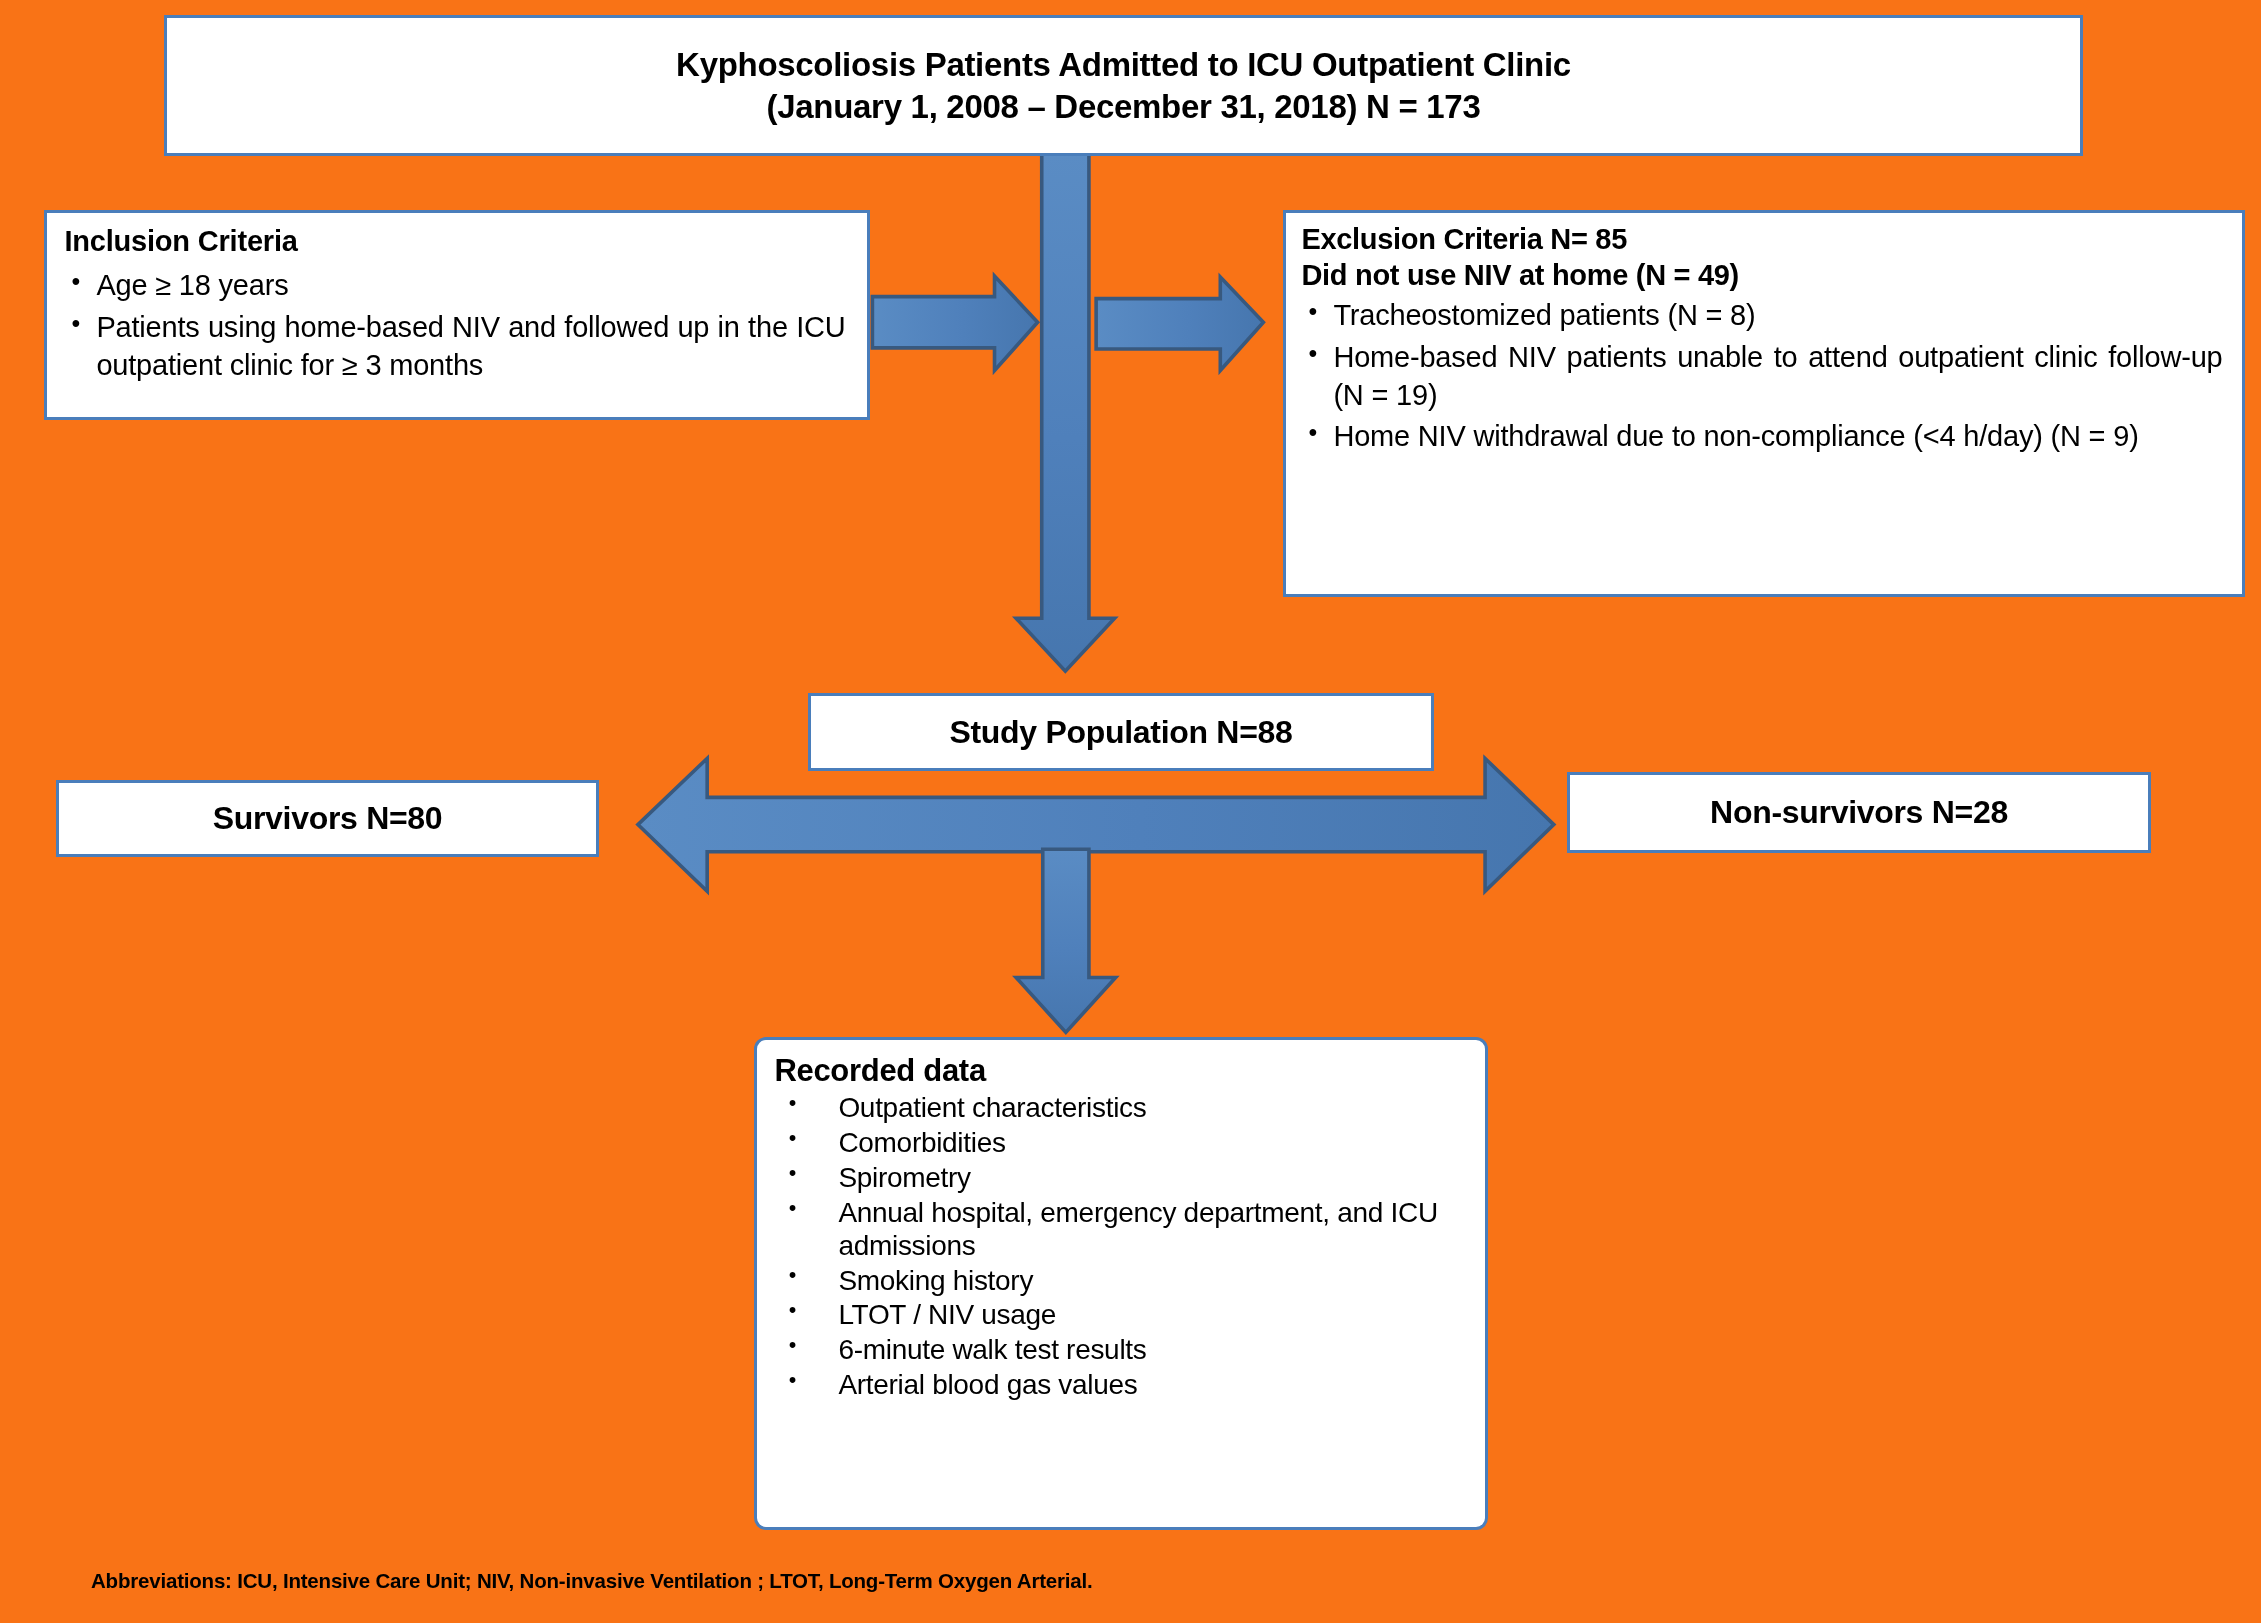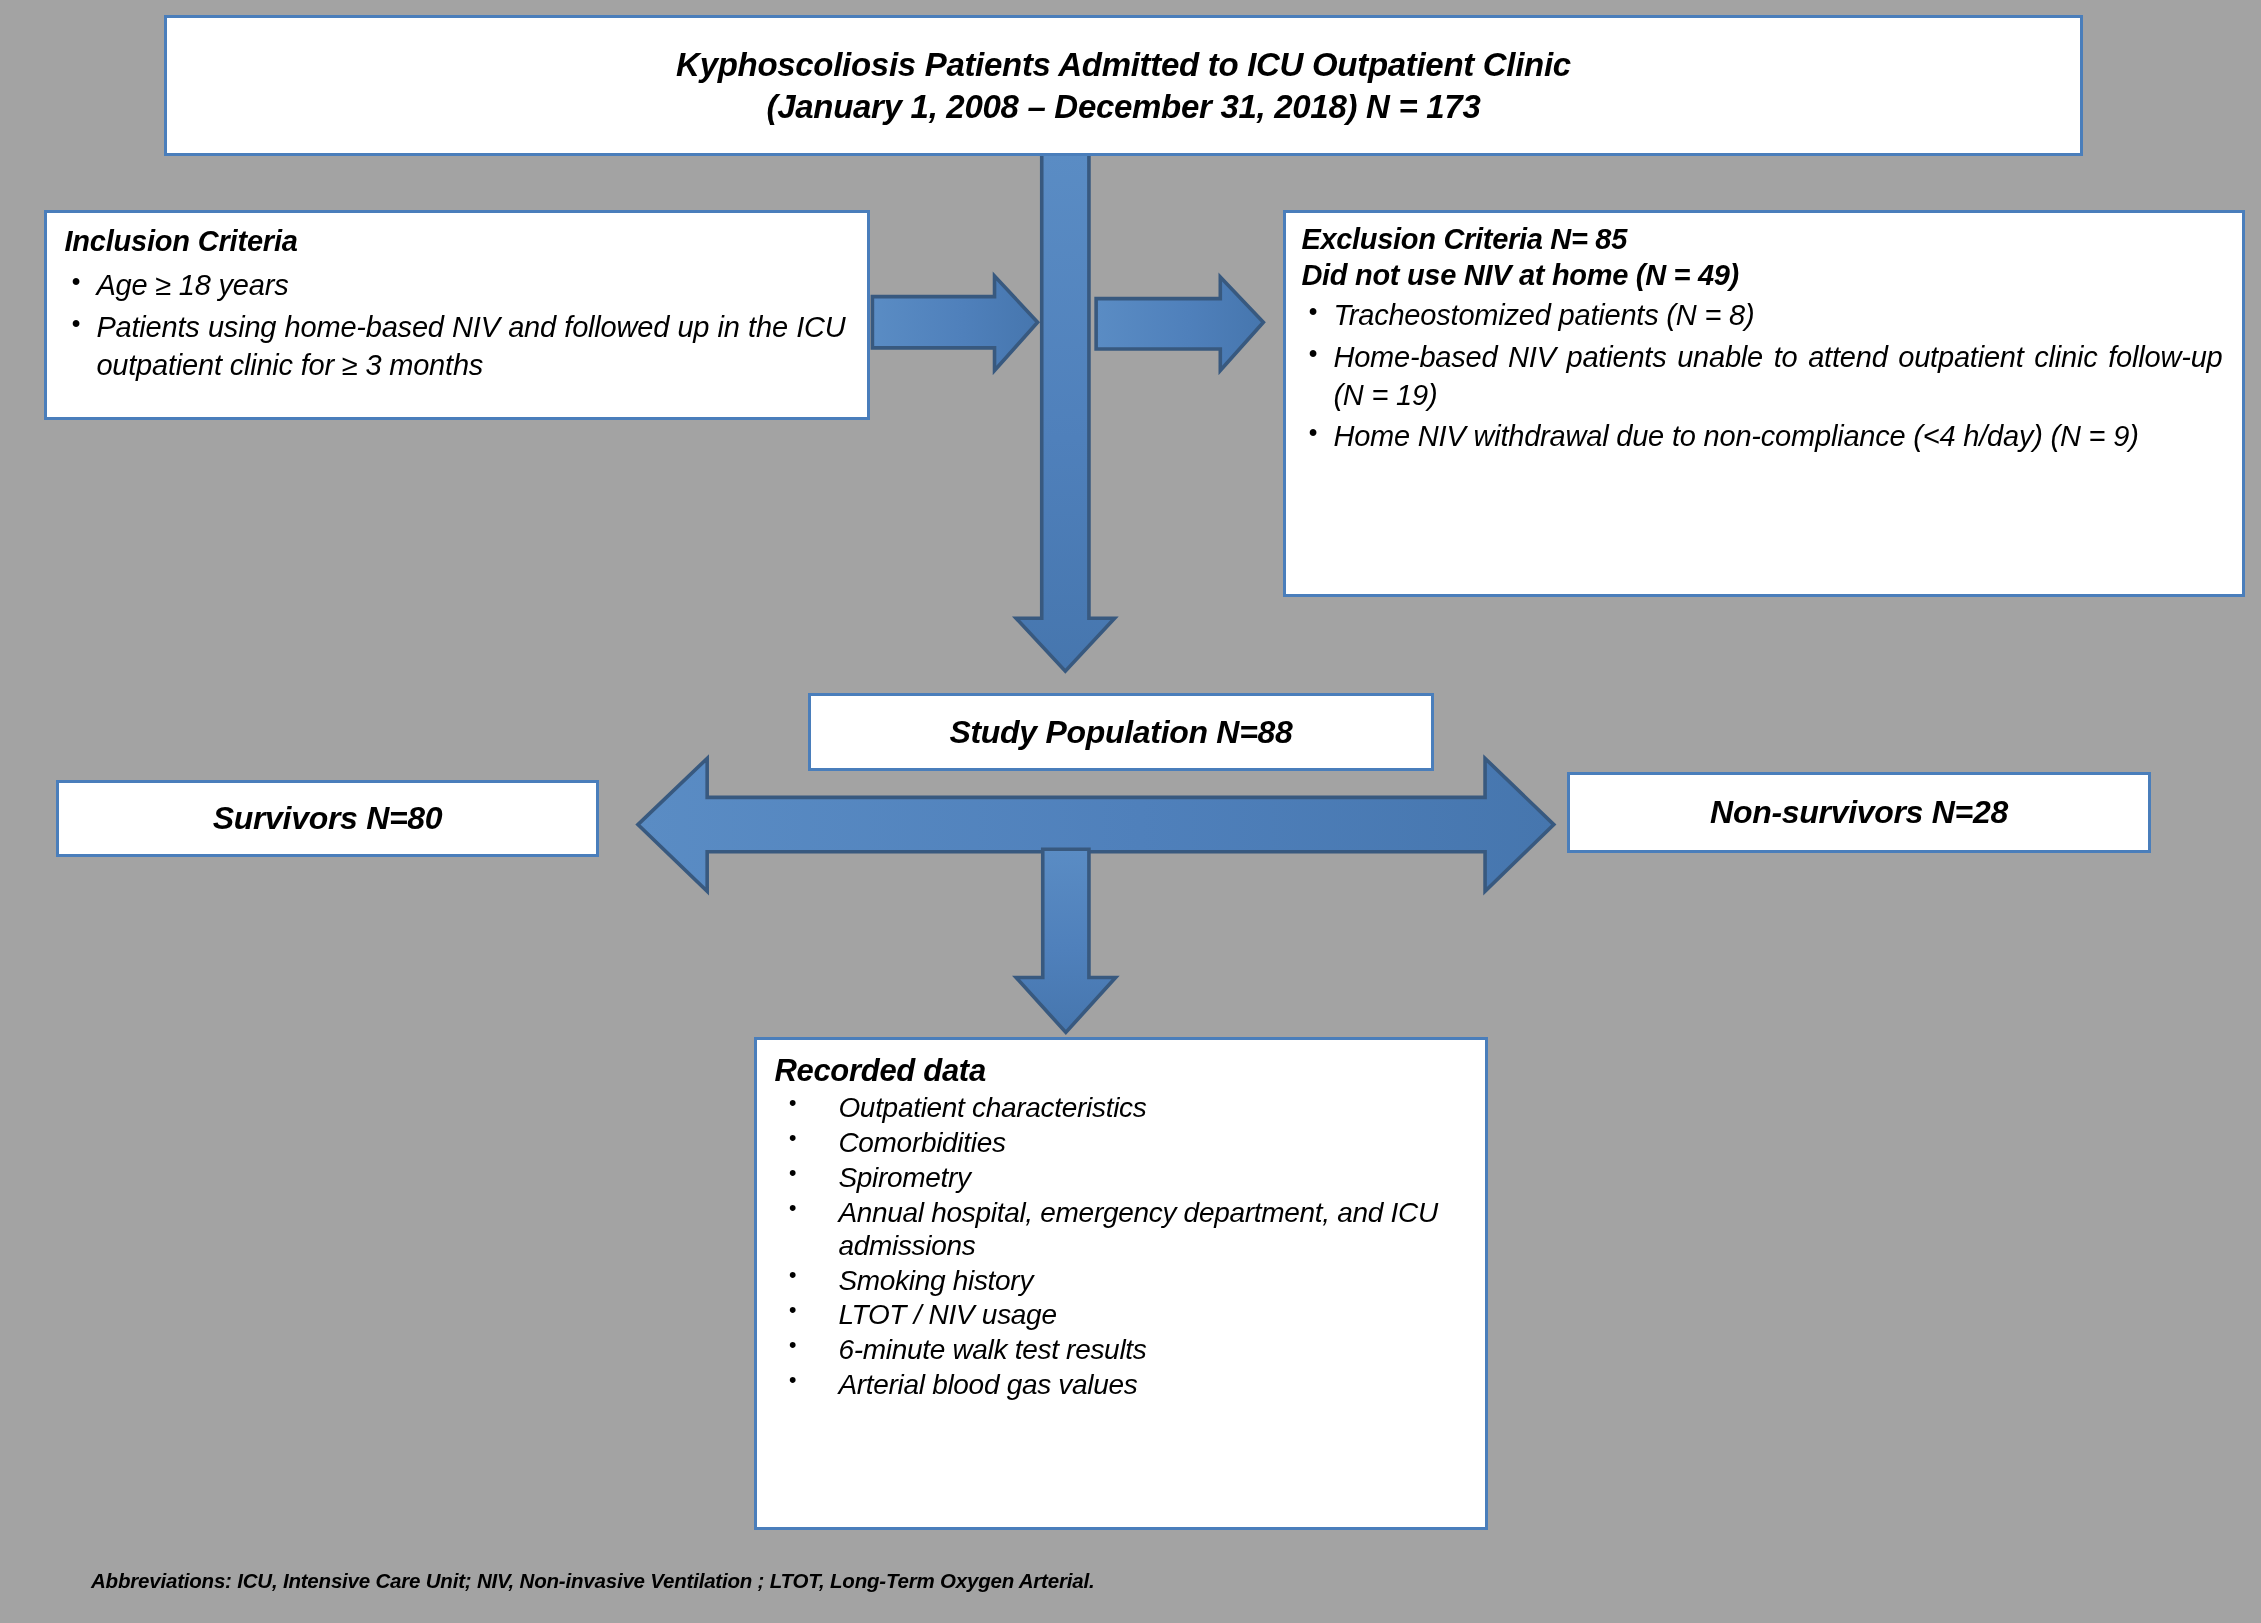--- a/index.html
+++ b/index.html
@@ -4,23 +4,22 @@
 <style>
   html,body{margin:0;padding:0;background:#ffffff;}
   body{
     font-family:"Liberation Sans", sans-serif;
     color:#000000;
   }
   #canvas{
     position:relative;
     width:2261px;
     height:1623px;
-    background:#a3a3a3;
+    background:#f97316;
     overflow:hidden;
-    font-style:italic;
   }
   .box{
     position:absolute;
     box-sizing:border-box;
     background:#ffffff;
     border:3.6px solid #4A7EBB;
     z-index:5;
   }
   .box-inner{
     position:absolute;
@@ -104,21 +103,21 @@
     display:flex; align-items:center; justify-content:center; padding:0 10.3px;
   }
   .label-text{
     font-weight:bold;
     font-size:32px;
     letter-spacing:-0.3px;
     white-space:nowrap;
   }
   
   #recorded-box{
-    left:754px; top:1037px; width:734px; height:493px;
+    left:754px; top:1037px; width:734px; height:493px;border-radius:12px;
   }
   #recorded-box .box-inner{ padding:13.3px 15.4px 10.3px 17.4px; }
   .rec-head{
     font-weight:bold;
     font-size:31px;
     letter-spacing:-0.3px;
     margin-bottom:3.1px;
   }
   ul.rec-list{ margin:0; padding:0; list-style:none; }
   ul.rec-list li{

